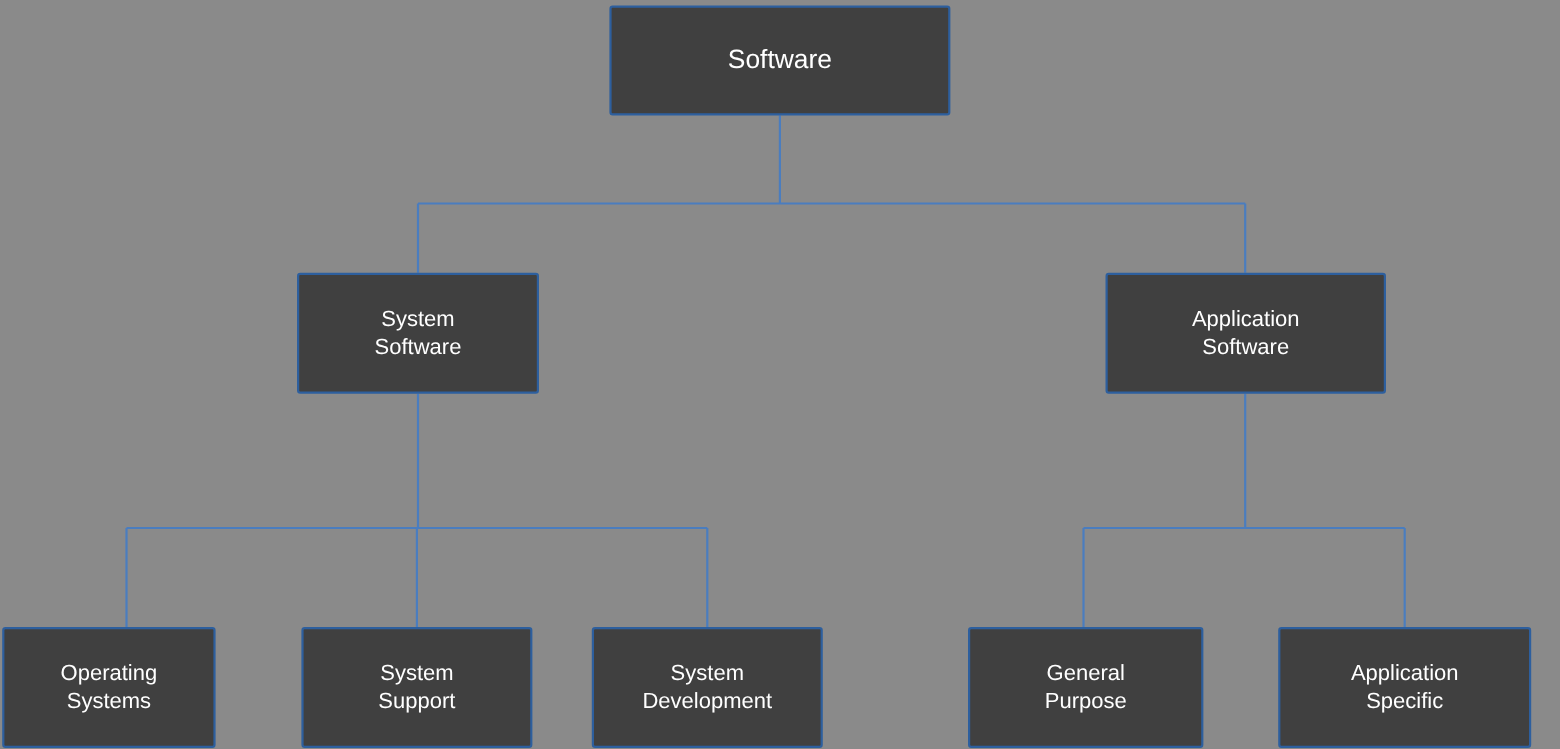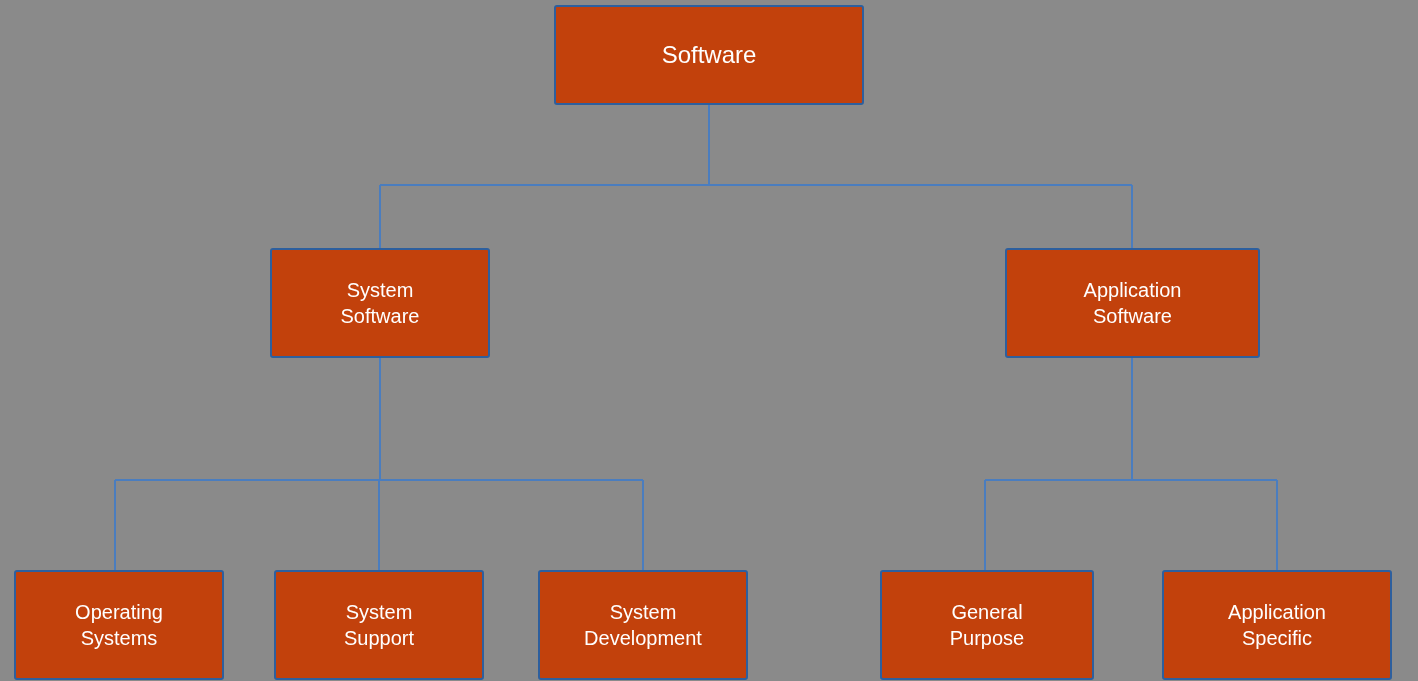--- a/index.html
+++ b/index.html
@@ -23,21 +23,21 @@
       position: absolute;
       top: 0;
       left: 0;
       width: 100%;
       height: 100%;
       pointer-events: none;
     }
 
     .node {
       position: absolute;
-      background-color: #c2410c;
+      background-color: #404040;
       border: 2px solid #2d5f9e;
       color: white;
       display: flex;
       align-items: center;
       justify-content: center;
       text-align: center;
       font-size: 20px;
       font-weight: 400;
       line-height: 1.3;
       border-radius: 3px;
@@ -62,23 +62,23 @@
 
     .node-application-software {
       width: 255px;
       height: 110px;
       left: 1005px;
       top: 248px;
     }
 
     
     .node-operating-systems {
-      width: 210px;
+      width: 194px;
       height: 110px;
-      left: 14px;
+      left: 2px;
       top: 570px;
     }
 
     .node-system-support {
       width: 210px;
       height: 110px;
       left: 274px;
       top: 570px;
     }
 

